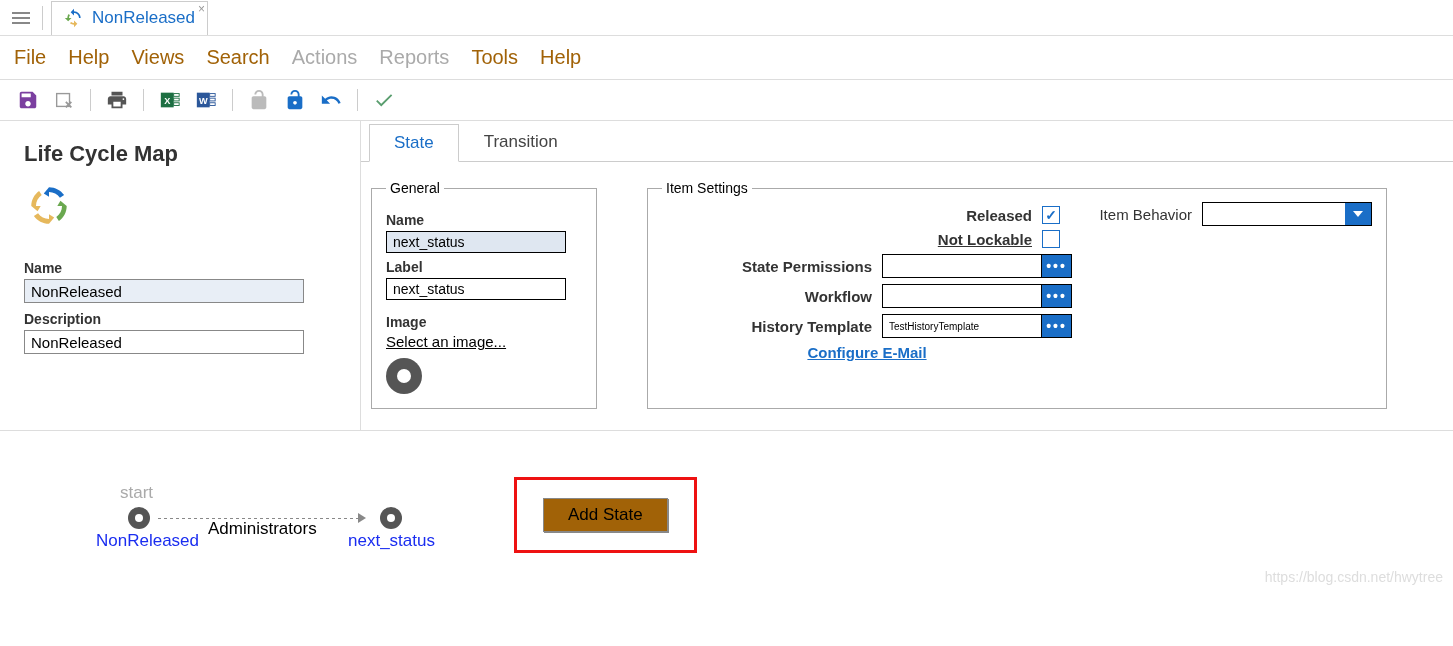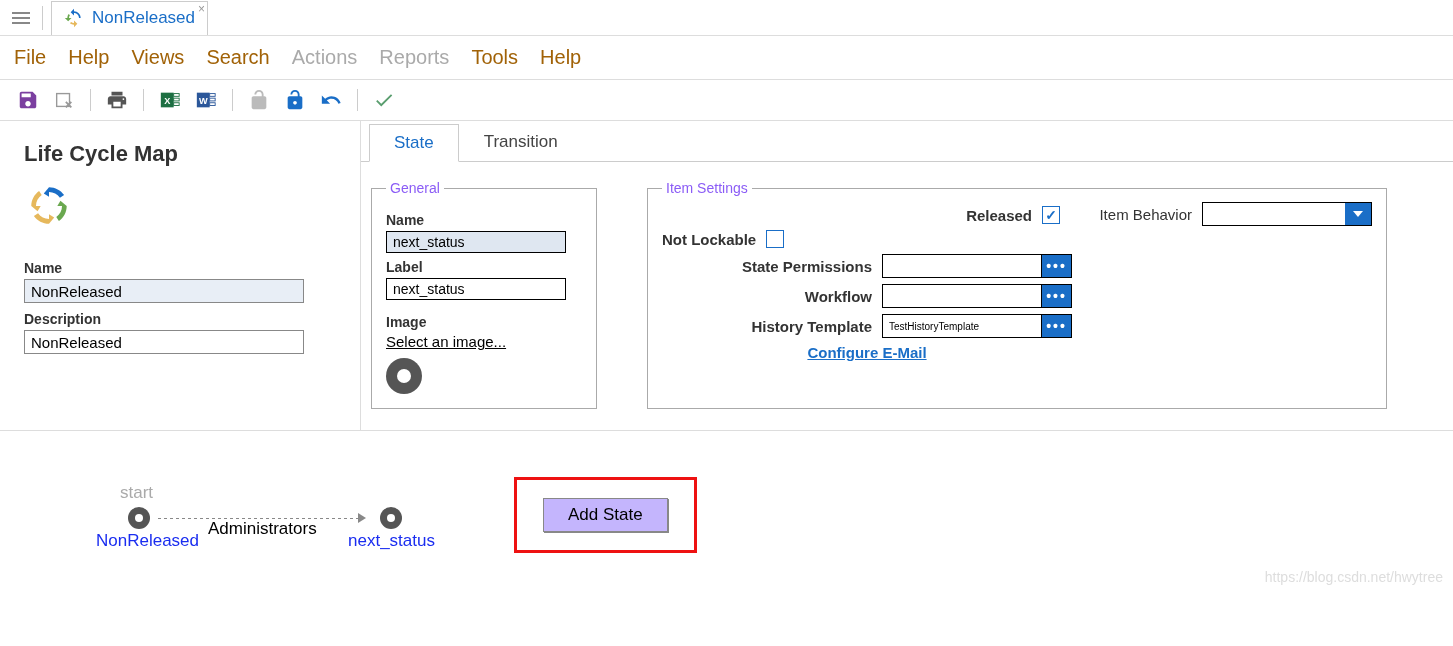--- a/index.html
+++ b/index.html
@@ -36,21 +36,21 @@
 .text-input.white { background: #fff; }
 
 
 .subtabs { display: flex; border-bottom: 1px solid #ccc; padding-left: 8px; margin-top: 2px;}
 .subtab { padding: 8px 24px; border: 1px solid transparent; font-size: 17px; cursor: pointer; }
 .subtab.active { border: 1px solid #ccc; border-bottom: 1px solid #fff; color: #1a6ec7; background: #fff; position: relative; top: 1px;}
 .subtab:not(.active) { color: #444; }
 
 .fieldsets { display: flex; gap: 50px; padding: 18px 10px; }
 fieldset { border: 1px solid #aaa; padding: 10px 14px 14px 14px; }
-legend { font-size: 14px; color: #8b5cf6; padding: 0 4px; }
+legend { font-size: 14px; color: #000000; padding: 0 4px; }
 .fs-general { width: 226px; }
 .fs-items { width: 740px; }
 
 .fs-general .form-label { margin-top: 6px; }
 .fs-general input { width: 180px; height: 22px; border: 1px solid #000; padding: 2px 6px; font-size: 14px; }
 .fs-general input.blue { background: #dfe7f1; }
 .image-link { color: #000000; text-decoration: underline; cursor: pointer; font-size: 15px; }
 
 .item-row { display: flex; align-items: center; justify-content: flex-end; gap: 10px; margin-bottom: 6px; }
 .item-row label { font-weight: bold; font-size: 15px; }
@@ -75,21 +75,21 @@
 
 .diagram { position: relative; height: 160px; padding: 40px 80px; }
 .state-node { position: absolute; text-align:center; }
 .state-node .label { font-size: 17px; }
 .start-label { color: #aaa; font-size:17px; position:absolute;}
 .link-label { color: #000; font-size: 17px; position:absolute; }
 .nonrel-label { color: #1a2df0; font-size: 17px; }
 .arrow-line { position:absolute; height:1px; background: linear-gradient(to right, #888 50%, transparent 50%); background-size: 6px 1px; }
 .arrow-head { position:absolute; width:0; height:0; border-left: 8px solid #888; border-top: 5px solid transparent; border-bottom:5px solid transparent;}
 .add-state-box { position:absolute; border: 3px solid #e11; padding: 18px 26px; }
-.add-state-btn { border: 1px solid #888; background: #c4b5fd; padding: 6px 24px; font-size: 17px; cursor:pointer; box-shadow: 1px 1px 0 #888;}
+.add-state-btn { border: 1px solid #888; background: #a16207; padding: 6px 24px; font-size: 17px; cursor:pointer; box-shadow: 1px 1px 0 #888;}
 .watermark { position: absolute; right: 10px; bottom: 6px; color: #ddd; font-size: 14px;}
 
 
 .cycle-svg { width: 50px; height: 50px; margin-bottom: 18px;}
 </style>
 </head>
 <body>
 
 <div class="tabbar">
   <div class="hamburger">
@@ -221,21 +221,21 @@
       </fieldset>
 
       <fieldset class="fs-items" style="position:relative;">
         <legend>Item Settings</legend>
         <div class="fs-items-inner">
           <div class="fs-items-left">
             <div class="item-row" style="justify-content:flex-end; padding-right: 312px;">
               <label>Released</label>
               <div class="checkbox">✓</div>
             </div>
-            <div class="item-row" style="justify-content:flex-start; padding-right: 312px;">
+            <div class="item-row" style="justify-content:flex-end; padding-right: 312px; text-decoration: underline;">
               <label>Not Lockable</label>
               <div class="checkbox"></div>
             </div>
             <div class="item-row" style="padding-right:300px;">
               <label>State Permissions</label>
               <div class="lookup">
                 <input style="">
                 <div class="lookup-btn">•••</div>
               </div>
             </div>

